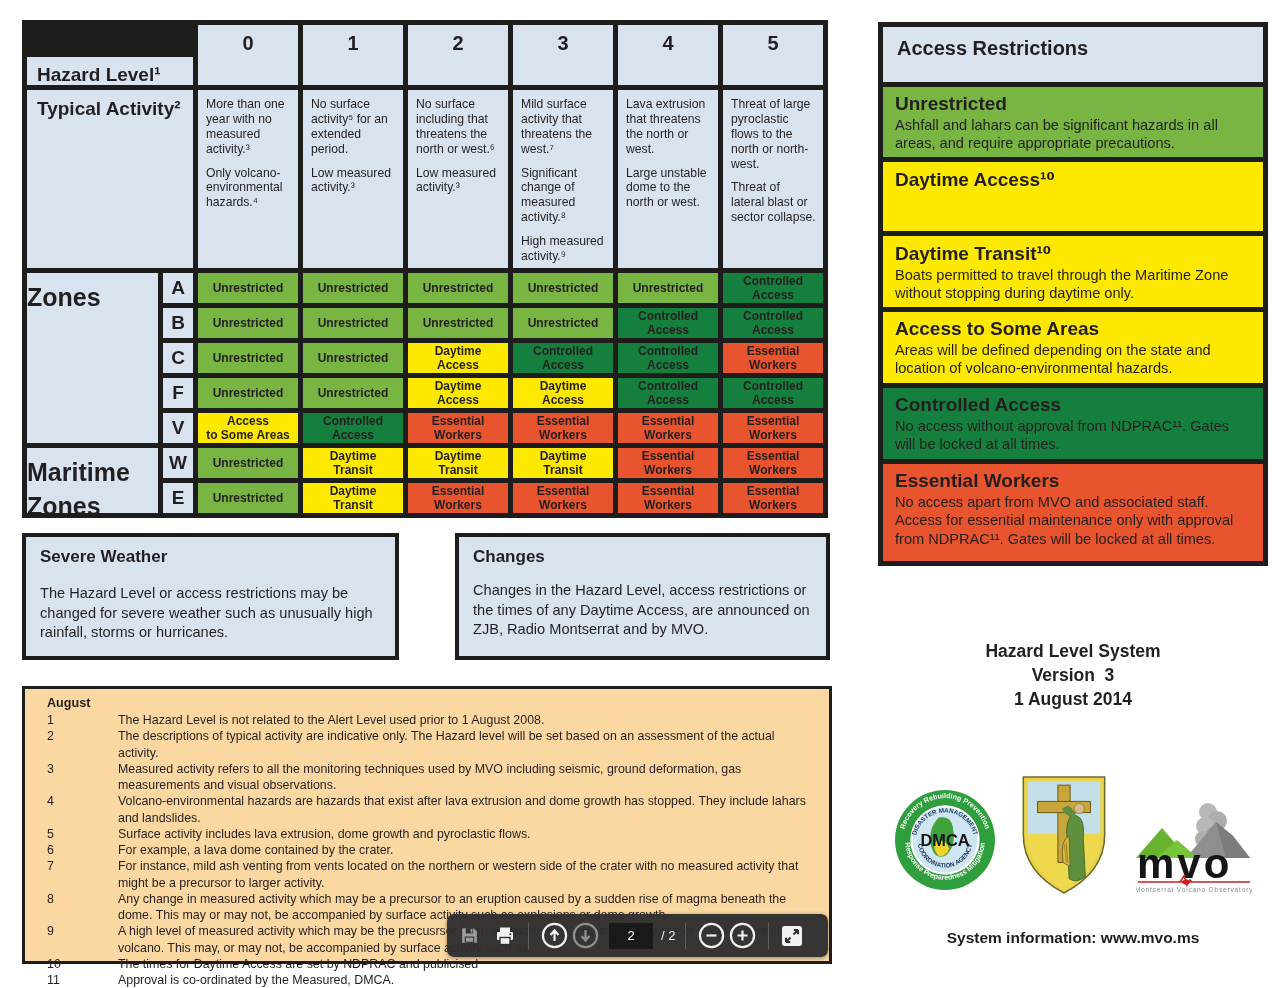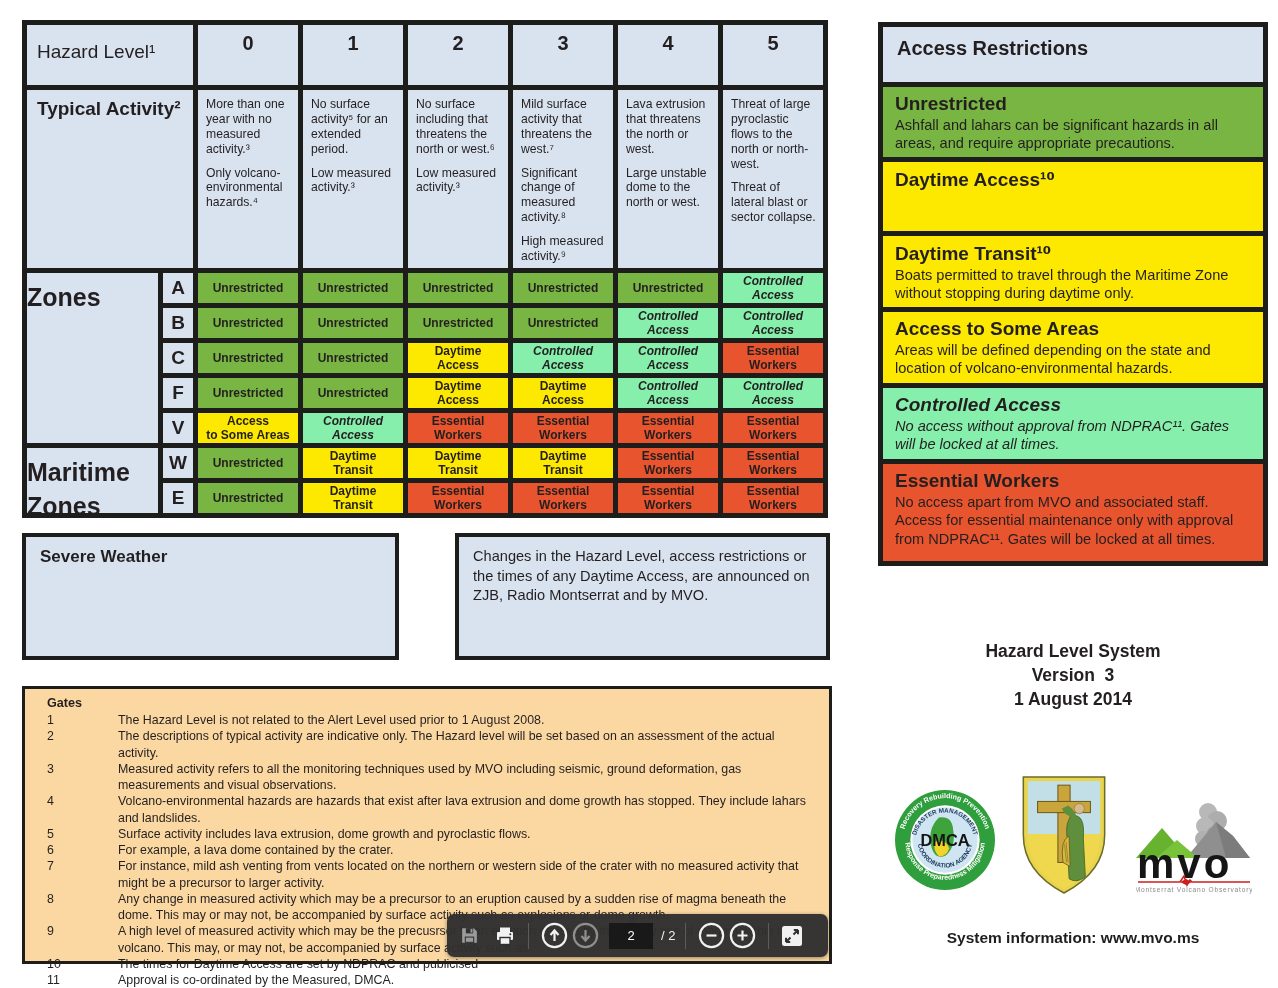--- a/index.html
+++ b/index.html
@@ -8,31 +8,31 @@
 
   
   #hazard-table{
     position:absolute; left:22px; top:20px; width:806px; height:498px;
     background:#1d1d1b; padding:5px;
     display:grid; gap:5px;
     grid-template-columns:131px 30px repeat(6,100px);
     grid-template-rows:60px 178px repeat(7,30px);
   }
   .cell{ background:#d9e3f0; overflow:hidden; }
-  .head-label{ font-size:19px; font-weight:normal; padding:16px 10px; }
+  .head-label{ font-size:19px; font-weight:bold; padding:7px 10px;margin-top:32px; }
   .level{ font-size:20px; font-weight:bold; text-align:center; padding-top:7px; }
   .act-label{ font-size:19px; font-weight:bold; padding:8px 10px; }
   .act{ font-size:12.2px; line-height:1.22; padding:7px 7px 4px 8px; }
   .act p{ margin:0 0 9px; }
   .group-label{ font-size:25px; font-weight:bold; padding:8px 0; white-space:pre-line; line-height:1.35; }
   .letter{ font-size:19px; font-weight:bold; display:flex; align-items:center; justify-content:center; }
   .zc{ font-size:12px; font-weight:bold; line-height:1.18; text-align:center;
        display:flex; align-items:center; justify-content:center; white-space:pre-line; }
   .green{ background:#79b542; } .yellow{ background:#fde800; }
-  .orange{ background:#86efac;font-style:italic; } .red{ background:#e8542d; }
+  .orange{ background:#15803d; } .red{ background:#e8542d; }
 
   
   #access-panel{
     position:absolute; left:878px; top:22px; width:390px;
     background:#1d1d1b; padding:5px; display:flex; flex-direction:column; gap:5px;
   }
   .ar-head{ background:#d9e3f0; height:55px; font-size:20px; font-weight:bold; padding:10px 14px; }
   .ar-item{ padding:6px 12px 4px; }
   .ar-title{ font-size:19px; font-weight:bold; margin-bottom:1px; }
   .ar-body{ font-size:14.6px; line-height:1.26; }
@@ -220,28 +220,30 @@
         <div class="ar-body">No access without approval from NDPRAC¹¹. Gates will be locked at all times.</div>
       </div>
       <div class="ar-item red" style="height: 97px;">
         <div class="ar-title">Essential Workers</div>
         <div class="ar-body">No access apart from MVO and associated staff. Access for essential maintenance only with approval from NDPRAC¹¹. Gates will be locked at all times.</div>
       </div>
     </div>
 
   <div class="info-box" id="severe-box">
     <div class="info-title">Severe Weather</div>
+    <div class="info-body">The Hazard Level or access restrictions may be changed for severe weather such as unusually high rainfall, storms or hurricanes.</div>
   </div>
 
   <div class="info-box" id="changes-box">
+    <div class="info-title">Changes</div>
     <div class="info-body">Changes in the Hazard Level, access restrictions or the times of any Daytime Access, are announced on ZJB, Radio Montserrat and by MVO.</div>
   </div>
 
   <div id="notes-box">
-    <div id="notes-title">Gates</div>
+    <div id="notes-title">August</div>
     <div id="notes-list">
         <div class="note-row">
           <span class="note-num">1</span>
           <span class="note-text">The Hazard Level is not related to the Alert Level used prior to 1 August 2008.</span>
         </div>
         <div class="note-row">
           <span class="note-num">2</span>
           <span class="note-text">The descriptions of typical activity are indicative only. The Hazard level will be set based on an assessment of the actual activity.</span>
         </div>
         <div class="note-row">

